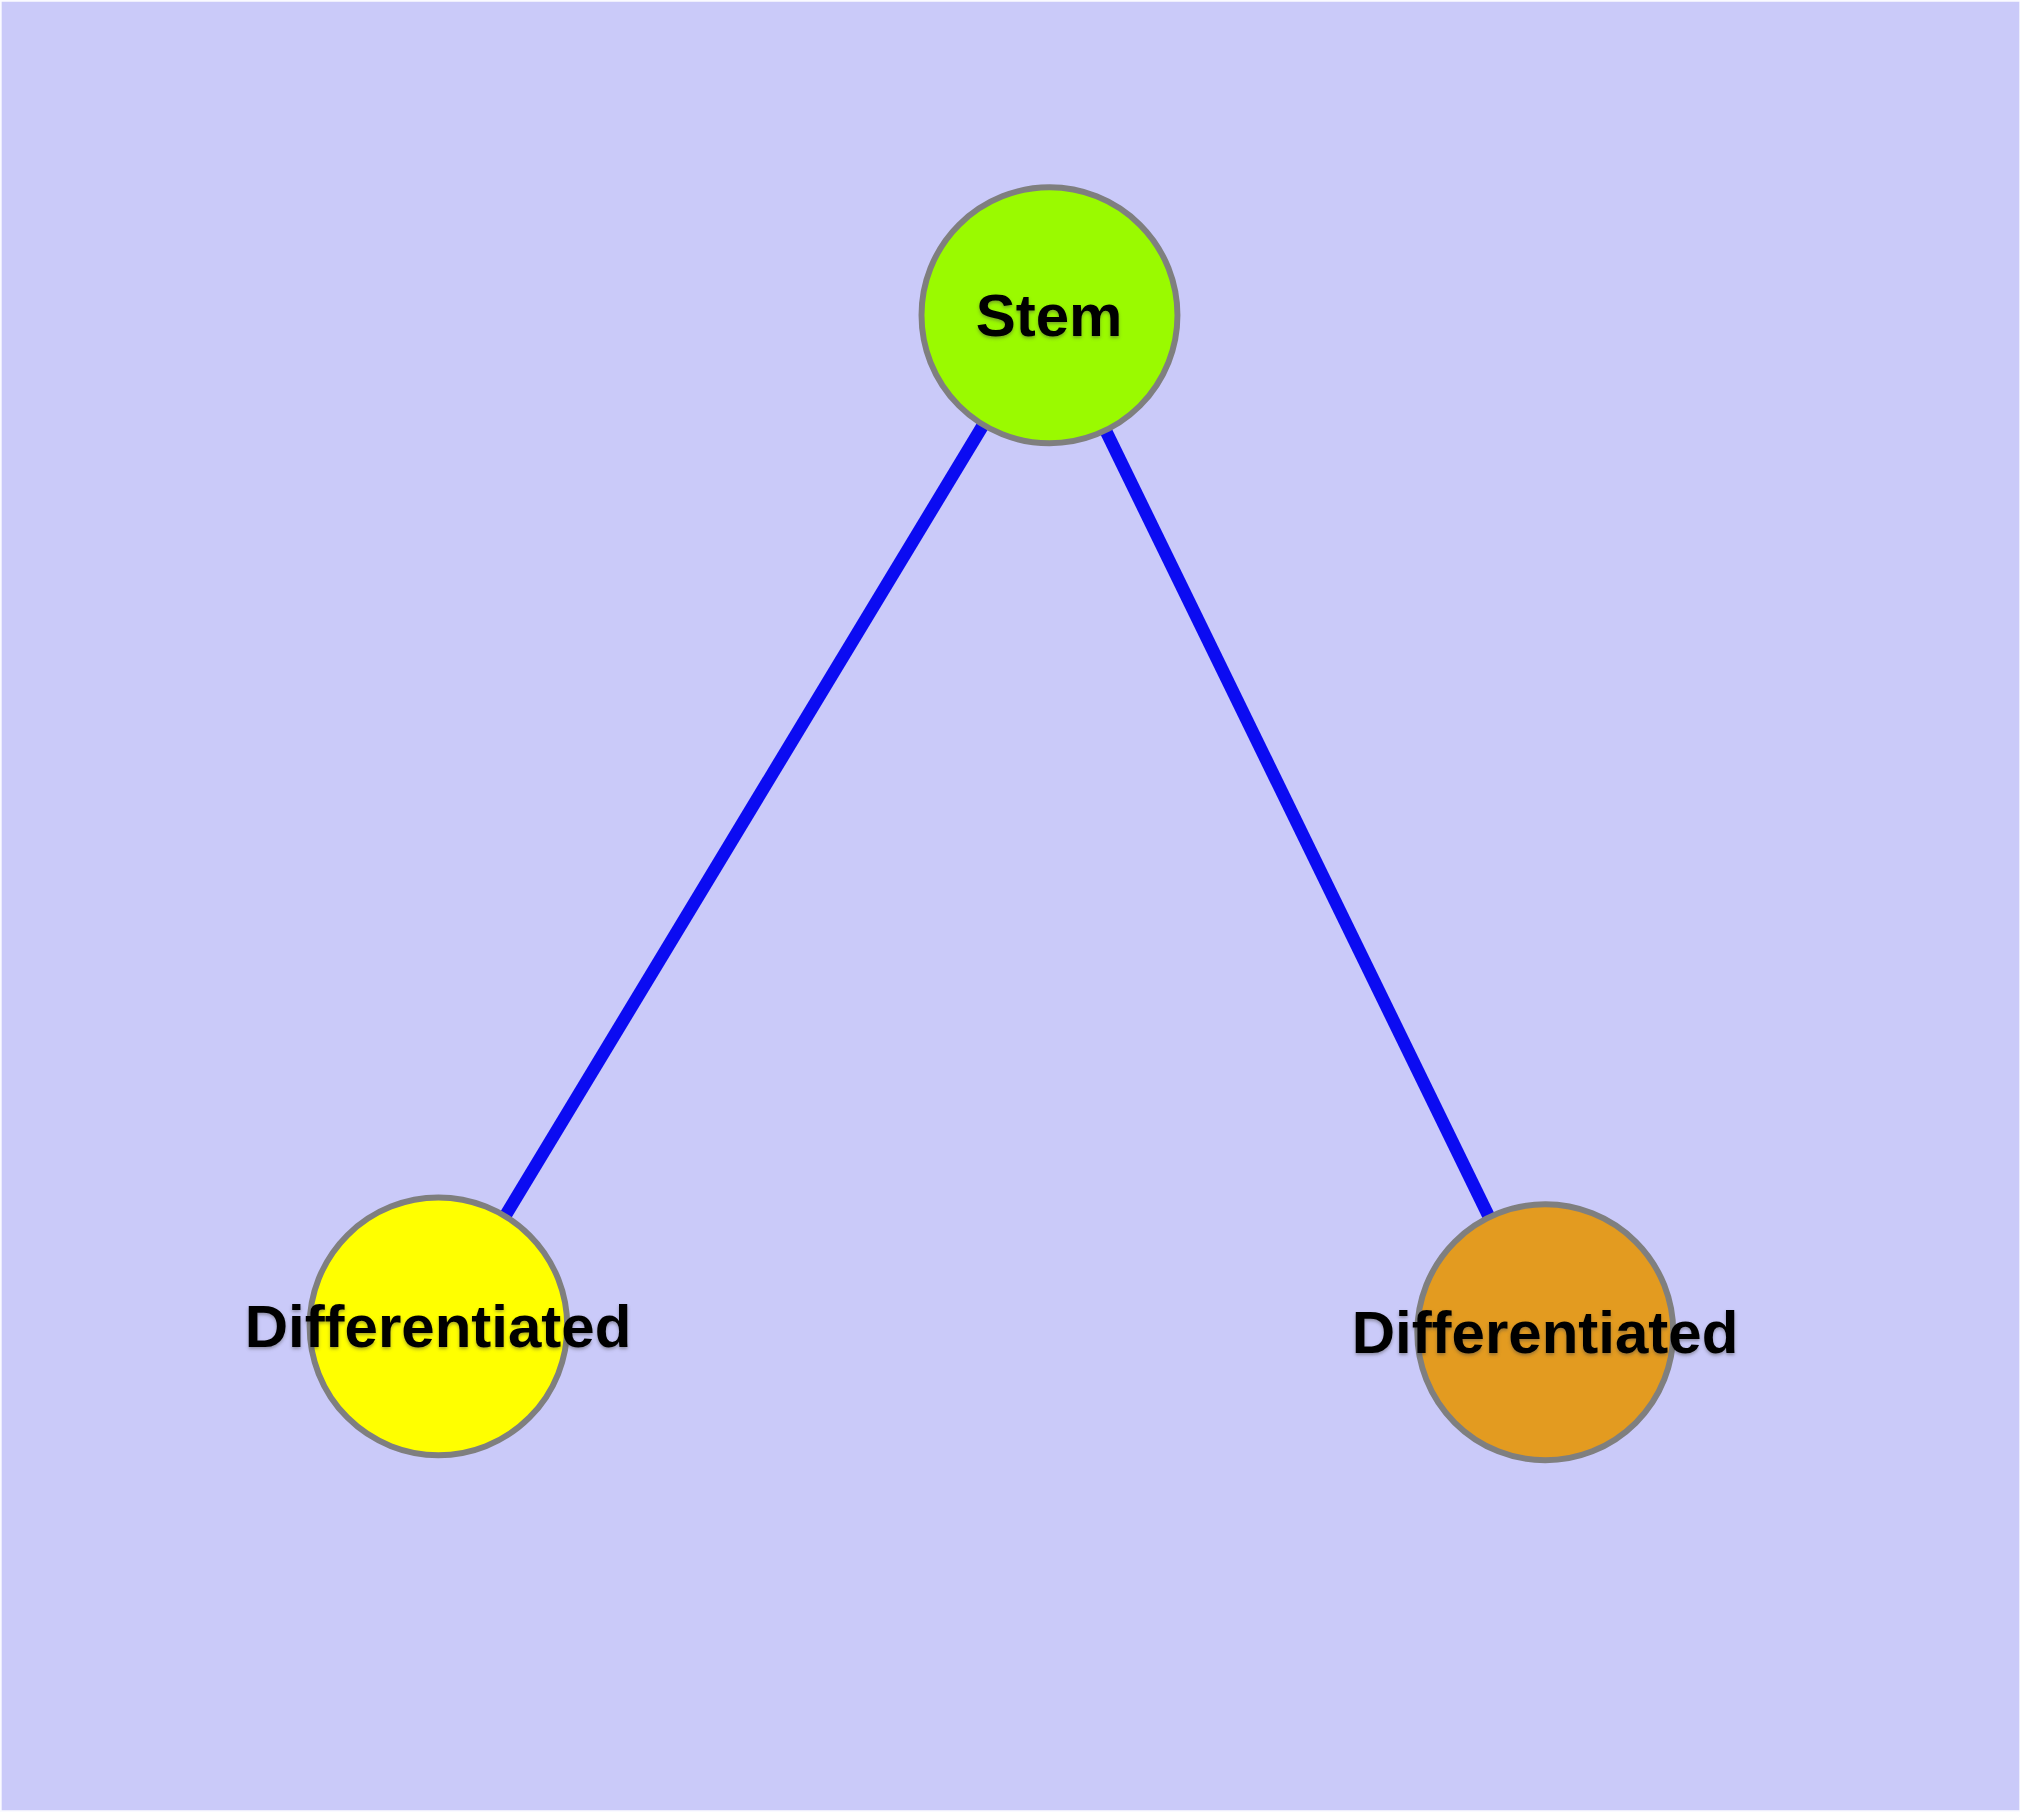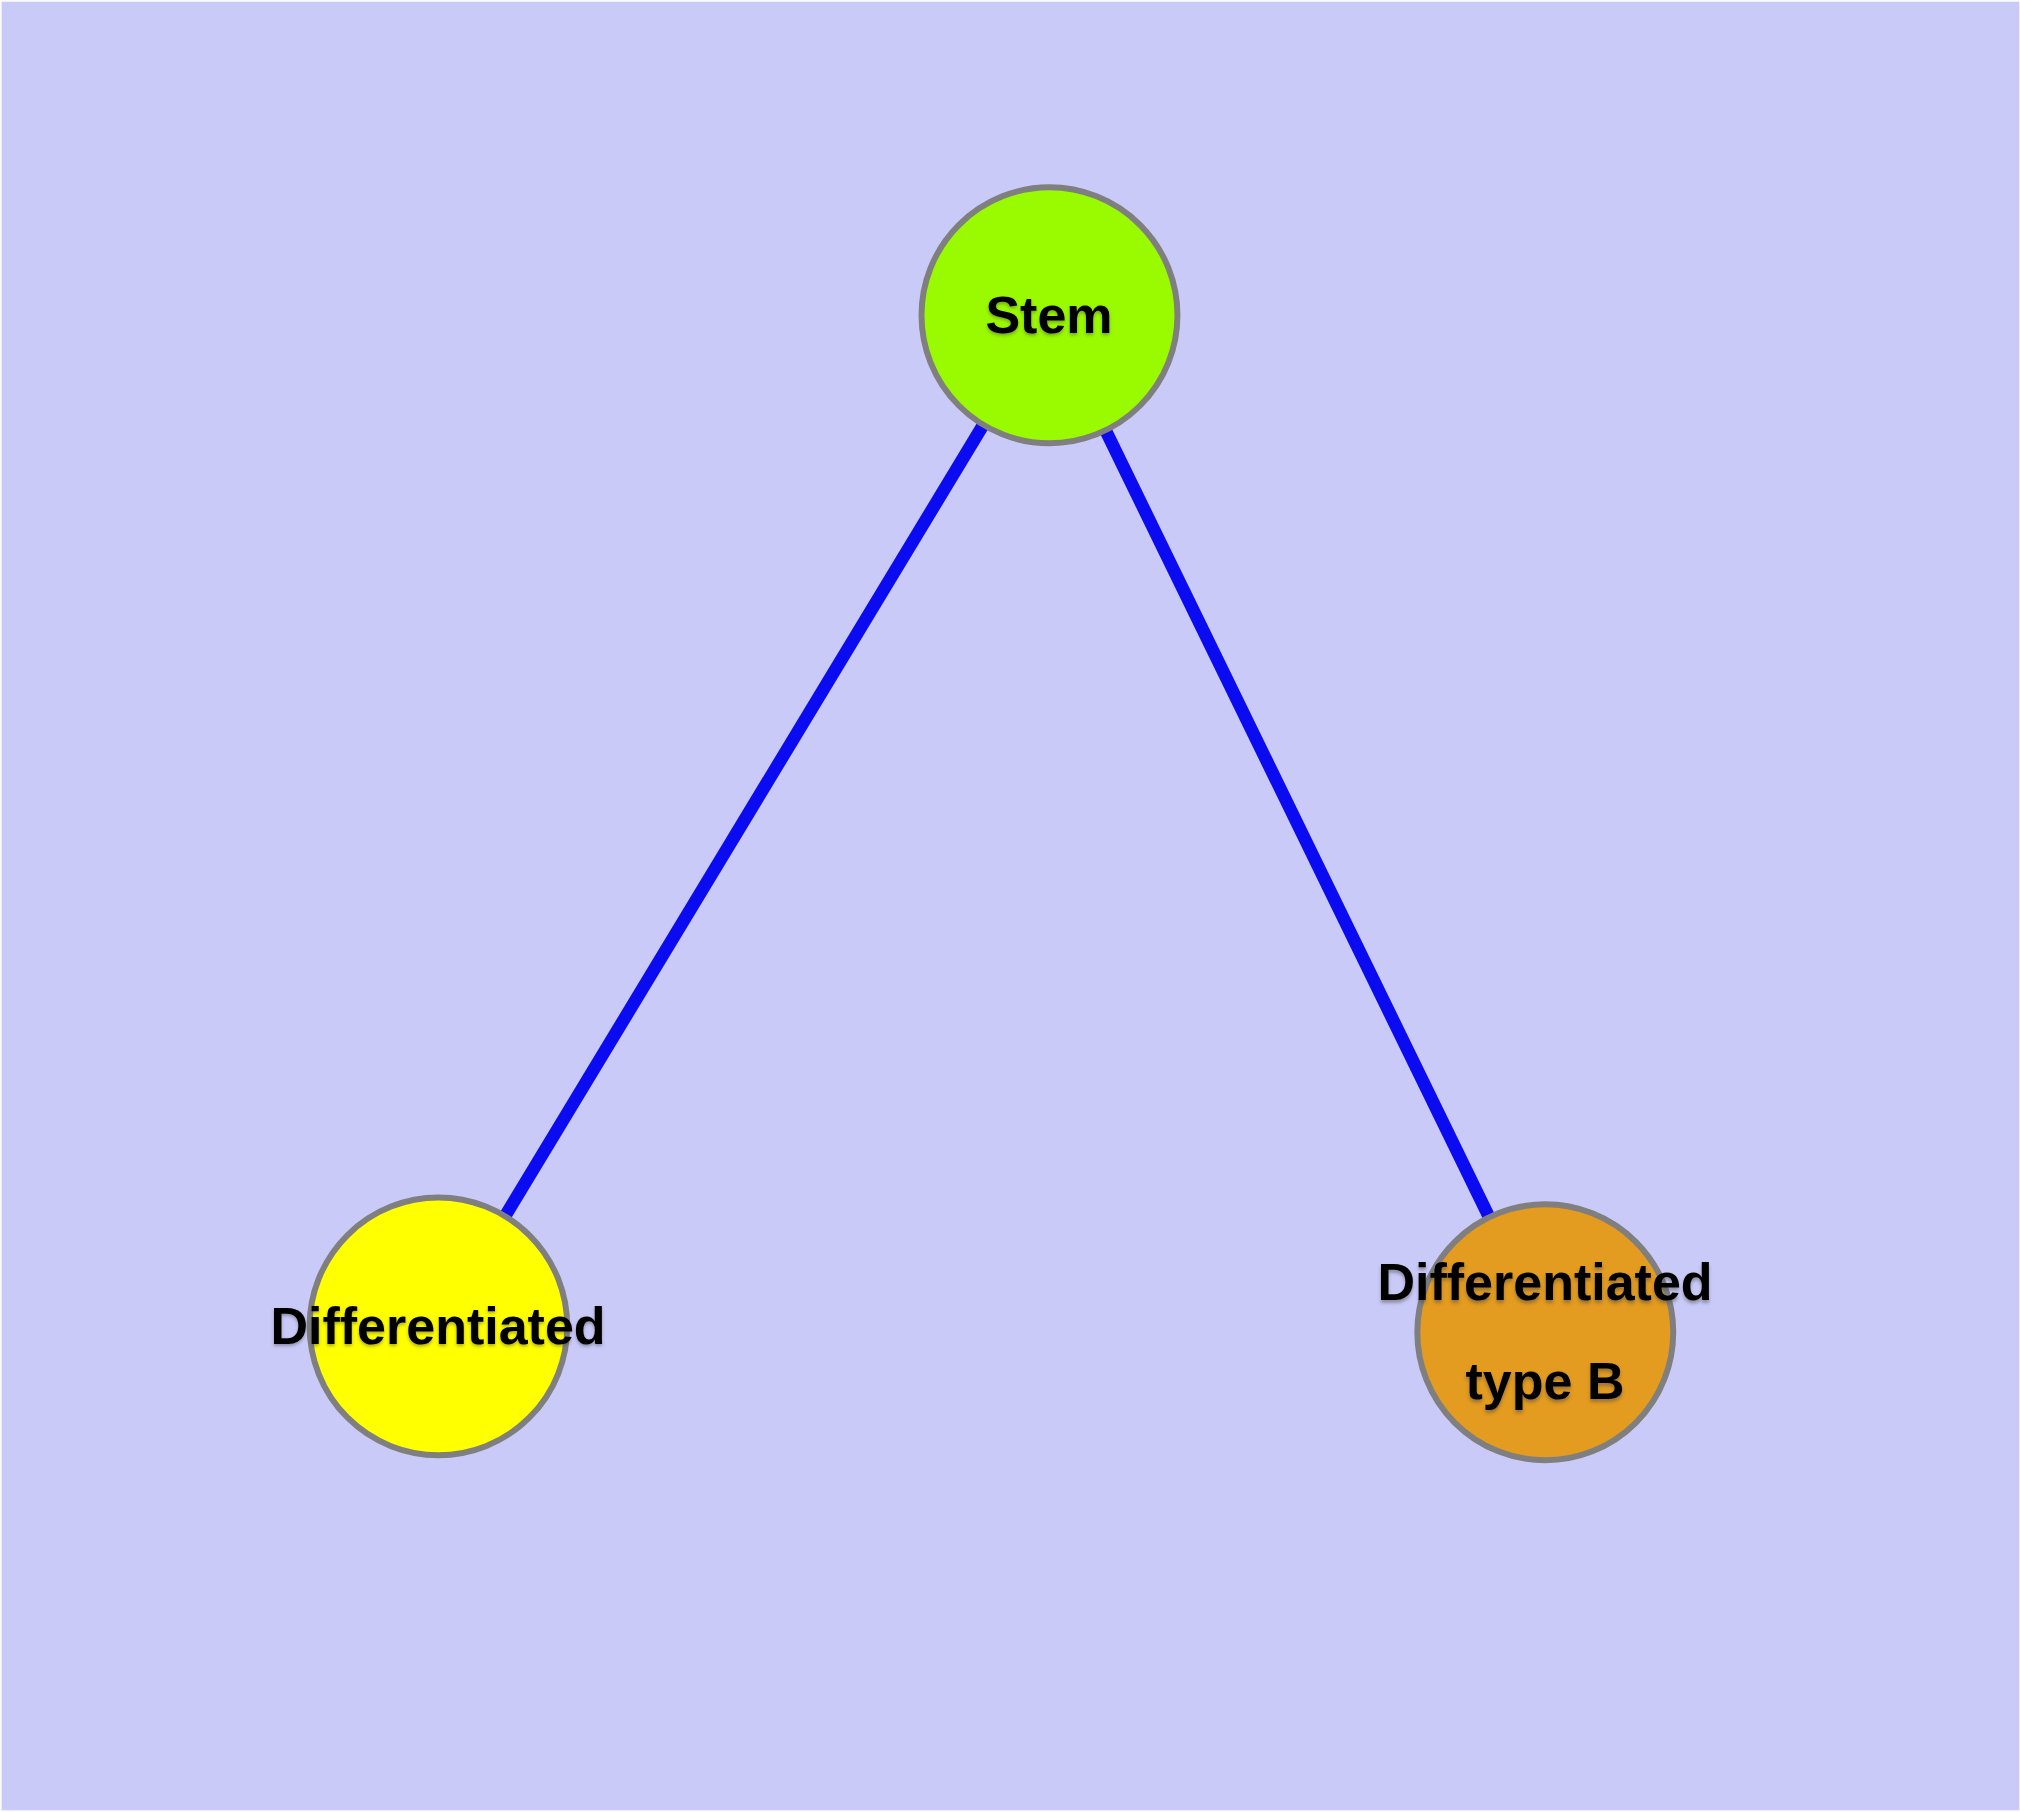--- a/index.html
+++ b/index.html
@@ -19,21 +19,21 @@
     position: absolute;
     left: 0;
     top: 0;
     display: block;
   }
   .node-label {
     position: absolute;
     transform: translate(-50%, -50%);
     text-align: center;
     font-weight: bold;
-    font-size: 52px;
+    font-size: 60px;
     line-height: 99px;
     white-space: nowrap;
     text-shadow: 0 2.5px 3.4px rgba(70,70,70,0.45);
     cursor: default;
     user-select: none;
   }
   .node-label .label-line {
     display: block;
   }
 </style>
@@ -49,16 +49,15 @@
       <circle cx="1823" cy="1572" r="151" fill="#e39b20" stroke="#7f7f7f" stroke-width="7"></circle>
     </svg>
     <div class="node-label" style="left: 1049px; top: 315px; color: rgb(0, 0, 0);">
       <span class="label-line">Stem</span>
     </div>
     <div class="node-label" style="left: 438px; top: 1326px; color: rgb(0, 0, 0);">
       <span class="label-line">Differentiated</span>
     </div>
     <div class="node-label" style="left: 1545px; top: 1332px; color: rgb(0, 0, 0);">
       <span class="label-line">Differentiated</span>
-      <span class="label-line">type B</span>
     </div>
   </div>
 
 
 </body></html>

